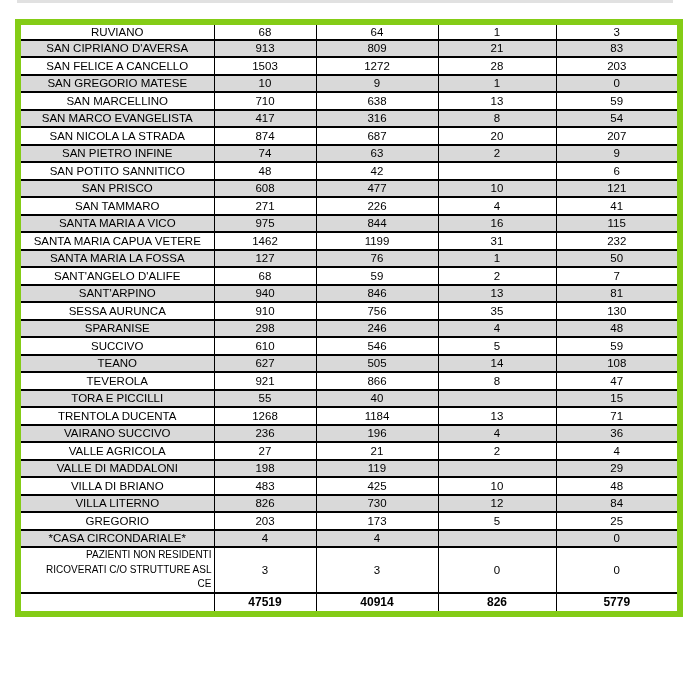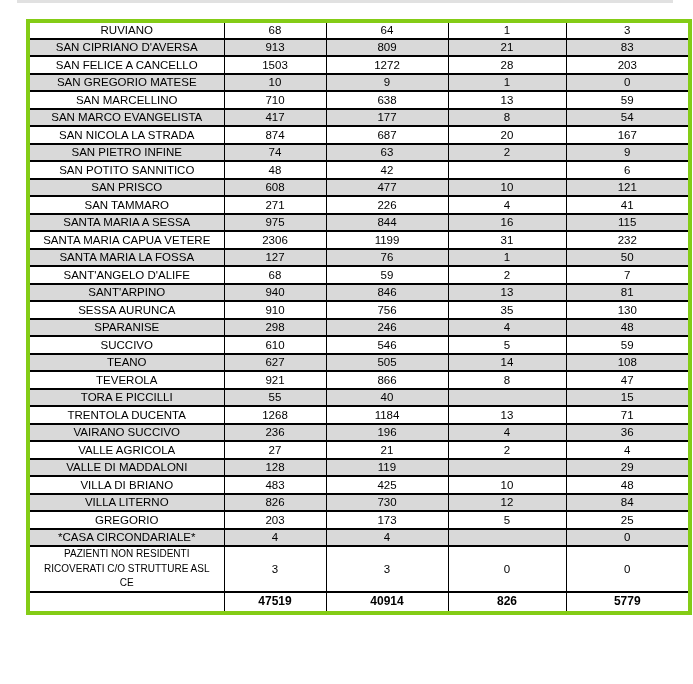--- a/index.html
+++ b/index.html
@@ -9,42 +9,42 @@
     font-family: "Liberation Sans", sans-serif;
     overflow: hidden;
   }
   .page { position: relative; width: 693px; height: 684px; }
   
   .top-artifact {
     position: absolute; top: 0; left: 17px; width: 656px; height: 3px;
     background: #c9c9c9; opacity: .55;
   }
   table.data-table {
-    position: absolute; top: 19px; left: 26px;
+    position: absolute; top: 19px; left: 15px;
     border-collapse: collapse; table-layout: fixed;
-    border: 4px solid #84cc16;
+    border: 6px solid #84cc16;
   }
   col.c-name { width: 196px; }
   col.c-v1   { width: 102px; }
   col.c-v2   { width: 122px; }
   col.c-v3   { width: 118px; }
   col.c-v4   { width: 124px; }
   td {
     border: 1px solid #000;
     border-top-width: 2px; border-bottom-width: 2px;
     text-align: center; vertical-align: middle;
     font-size: 11.5px; color: #000;
     height: 17.5px; line-height: 1.05;
     overflow: hidden; white-space: nowrap;
     padding: 0 2px;
   }
   tr.shaded td { background: var(--row-alt, #d9d9d9); }
   tr.tall td { height: 44px; }
   tr.tall td.name-cell {
-    font-size: 10px; white-space: pre-line; line-height: 1.45;
+    font-size: 10px; white-space: pre-line; line-height: 1.45; text-align: right;
   }
   tr.total td { font-weight: bold; height: 21px; font-size: 12px; }
 </style>
 </head>
 <body>
 
 <div class="page">
   <div class="top-artifact"></div>
   <table class="data-table">
     <colgroup>
@@ -86,30 +86,30 @@
         <tr class="">
           <td class="name-cell">SAN MARCELLINO</td>
           <td class="value-cell">710</td>
           <td class="value-cell">638</td>
           <td class="value-cell">13</td>
           <td class="value-cell">59</td>
         </tr>
         <tr class="shaded">
           <td class="name-cell">SAN MARCO EVANGELISTA</td>
           <td class="value-cell">417</td>
-          <td class="value-cell">177</td>
+          <td class="value-cell">316</td>
           <td class="value-cell">8</td>
           <td class="value-cell">54</td>
         </tr>
         <tr class="">
           <td class="name-cell">SAN NICOLA LA STRADA</td>
           <td class="value-cell">874</td>
           <td class="value-cell">687</td>
           <td class="value-cell">20</td>
-          <td class="value-cell">167</td>
+          <td class="value-cell">207</td>
         </tr>
         <tr class="shaded">
           <td class="name-cell">SAN PIETRO INFINE</td>
           <td class="value-cell">74</td>
           <td class="value-cell">63</td>
           <td class="value-cell">2</td>
           <td class="value-cell">9</td>
         </tr>
         <tr class="">
           <td class="name-cell">SAN POTITO SANNITICO</td>
@@ -126,29 +126,29 @@
           <td class="value-cell">121</td>
         </tr>
         <tr class="">
           <td class="name-cell">SAN TAMMARO</td>
           <td class="value-cell">271</td>
           <td class="value-cell">226</td>
           <td class="value-cell">4</td>
           <td class="value-cell">41</td>
         </tr>
         <tr class="shaded">
-          <td class="name-cell">SANTA MARIA A SESSA</td>
+          <td class="name-cell">SANTA MARIA A VICO</td>
           <td class="value-cell">975</td>
           <td class="value-cell">844</td>
           <td class="value-cell">16</td>
           <td class="value-cell">115</td>
         </tr>
         <tr class="">
           <td class="name-cell">SANTA MARIA CAPUA VETERE</td>
-          <td class="value-cell">2306</td>
+          <td class="value-cell">1462</td>
           <td class="value-cell">1199</td>
           <td class="value-cell">31</td>
           <td class="value-cell">232</td>
         </tr>
         <tr class="shaded">
           <td class="name-cell">SANTA MARIA LA FOSSA</td>
           <td class="value-cell">127</td>
           <td class="value-cell">76</td>
           <td class="value-cell">1</td>
           <td class="value-cell">50</td>
@@ -225,21 +225,21 @@
         </tr>
         <tr class="">
           <td class="name-cell">VALLE AGRICOLA</td>
           <td class="value-cell">27</td>
           <td class="value-cell">21</td>
           <td class="value-cell">2</td>
           <td class="value-cell">4</td>
         </tr>
         <tr class="shaded">
           <td class="name-cell">VALLE DI MADDALONI</td>
-          <td class="value-cell">128</td>
+          <td class="value-cell">198</td>
           <td class="value-cell">119</td>
           <td class="value-cell"></td>
           <td class="value-cell">29</td>
         </tr>
         <tr class="">
           <td class="name-cell">VILLA DI BRIANO</td>
           <td class="value-cell">483</td>
           <td class="value-cell">425</td>
           <td class="value-cell">10</td>
           <td class="value-cell">48</td>

